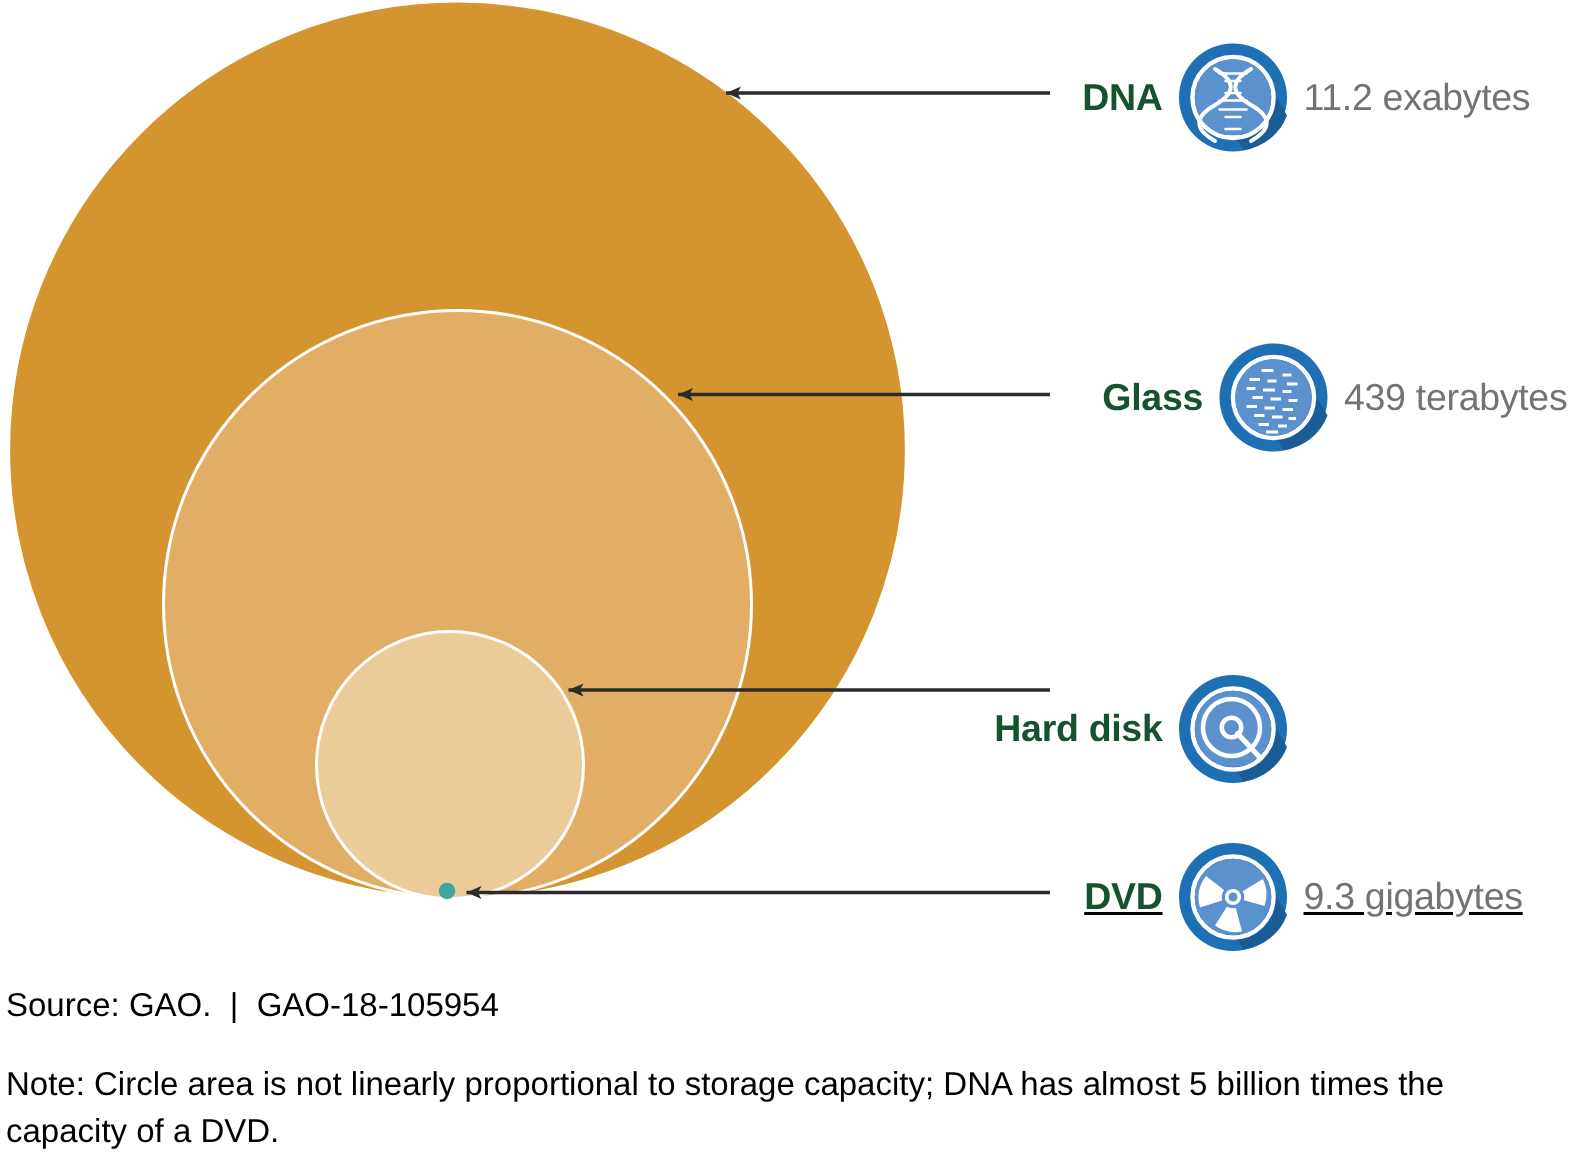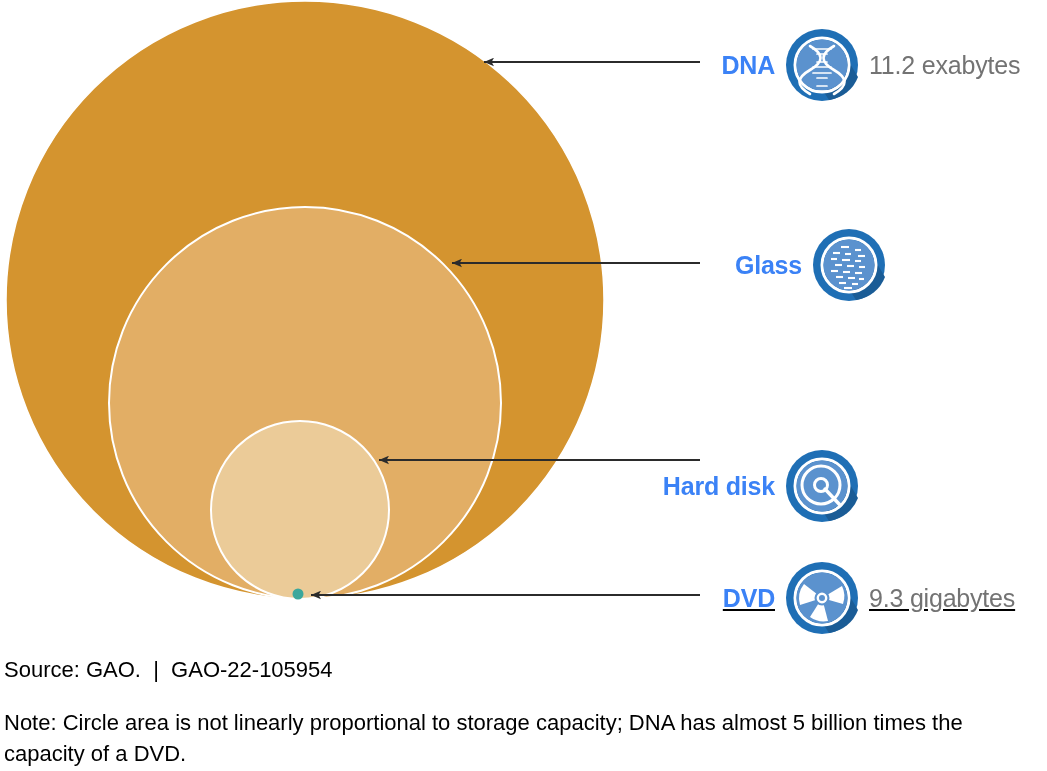--- a/index.html
+++ b/index.html
@@ -38,21 +38,21 @@
     display: flex;
     align-items: center;
     height: 80px;
   }
   .legend-label {
     font-size: 25px;
     font-weight: bold;
     letter-spacing: -0.2px;
     white-space: nowrap;
     text-align: right;
-    color: #3b82f6;
+    color: #14532d;
   }
   .legend-icon {
     width: 76px;
     height: 76px;
     flex: 0 0 76px;
     margin: 0 9px 0 9px;
   }
   .legend-value {
     font-size: 25px;
     font-weight: normal;
@@ -174,20 +174,21 @@
         <line x1="44" y1="46" x2="51" y2="46"></line>
         <line x1="25" y1="50" x2="32" y2="50"></line>
         <line x1="37" y1="51" x2="44" y2="51"></line>
         <line x1="48" y1="52" x2="53" y2="52"></line>
         <line x1="28" y1="56" x2="35" y2="56"></line>
         <line x1="41" y1="57" x2="47" y2="57"></line>
         <line x1="33" y1="61" x2="41" y2="61"></line>
       </g>
     </svg>
   </span>
+  <span class="legend-value">439 terabytes</span>
 </div>
 
 <div class="legend-row" id="row-harddisk">
   <span class="legend-label">Hard disk</span>
   <span class="legend-icon">
     <svg viewBox="0 0 76 76" width="76" height="76">
       <circle cx="38" cy="38" r="36" fill="#1F6FB5"></circle>
       <path d="M53 15 L74 50 A36 36 0 0 1 45 73 L24 40 Z" fill="#1A5C96"></path>
       <circle cx="38" cy="38" r="27" fill="none" stroke="#FFFFFF" stroke-width="3"></circle>
       <circle cx="38" cy="38" r="25.5" fill="#5B92CE"></circle>
@@ -212,15 +213,15 @@
         <path d="M38 38 L16 45 A23.5 23.5 0 0 1 20 24 Z"></path>
       </g>
       <circle cx="38" cy="38" r="7.5" fill="#5B92CE"></circle>
       <circle cx="38" cy="38" r="4.2" fill="none" stroke="#FFFFFF" stroke-width="2.4"></circle>
     </svg>
   </span>
   <span class="legend-value">9.3 gigabytes</span>
 </div>
 
 <div id="footer">
-  <div id="source-line">Source: GAO.  |  GAO-22-105954</div>
+  <div id="source-line">Source: GAO.  |  GAO-18-105954</div>
   <div id="note-line">Note: Circle area is not linearly proportional to storage capacity; DNA has almost 5 billion times the capacity of a DVD.</div>
 </div>
 
 </body></html>

